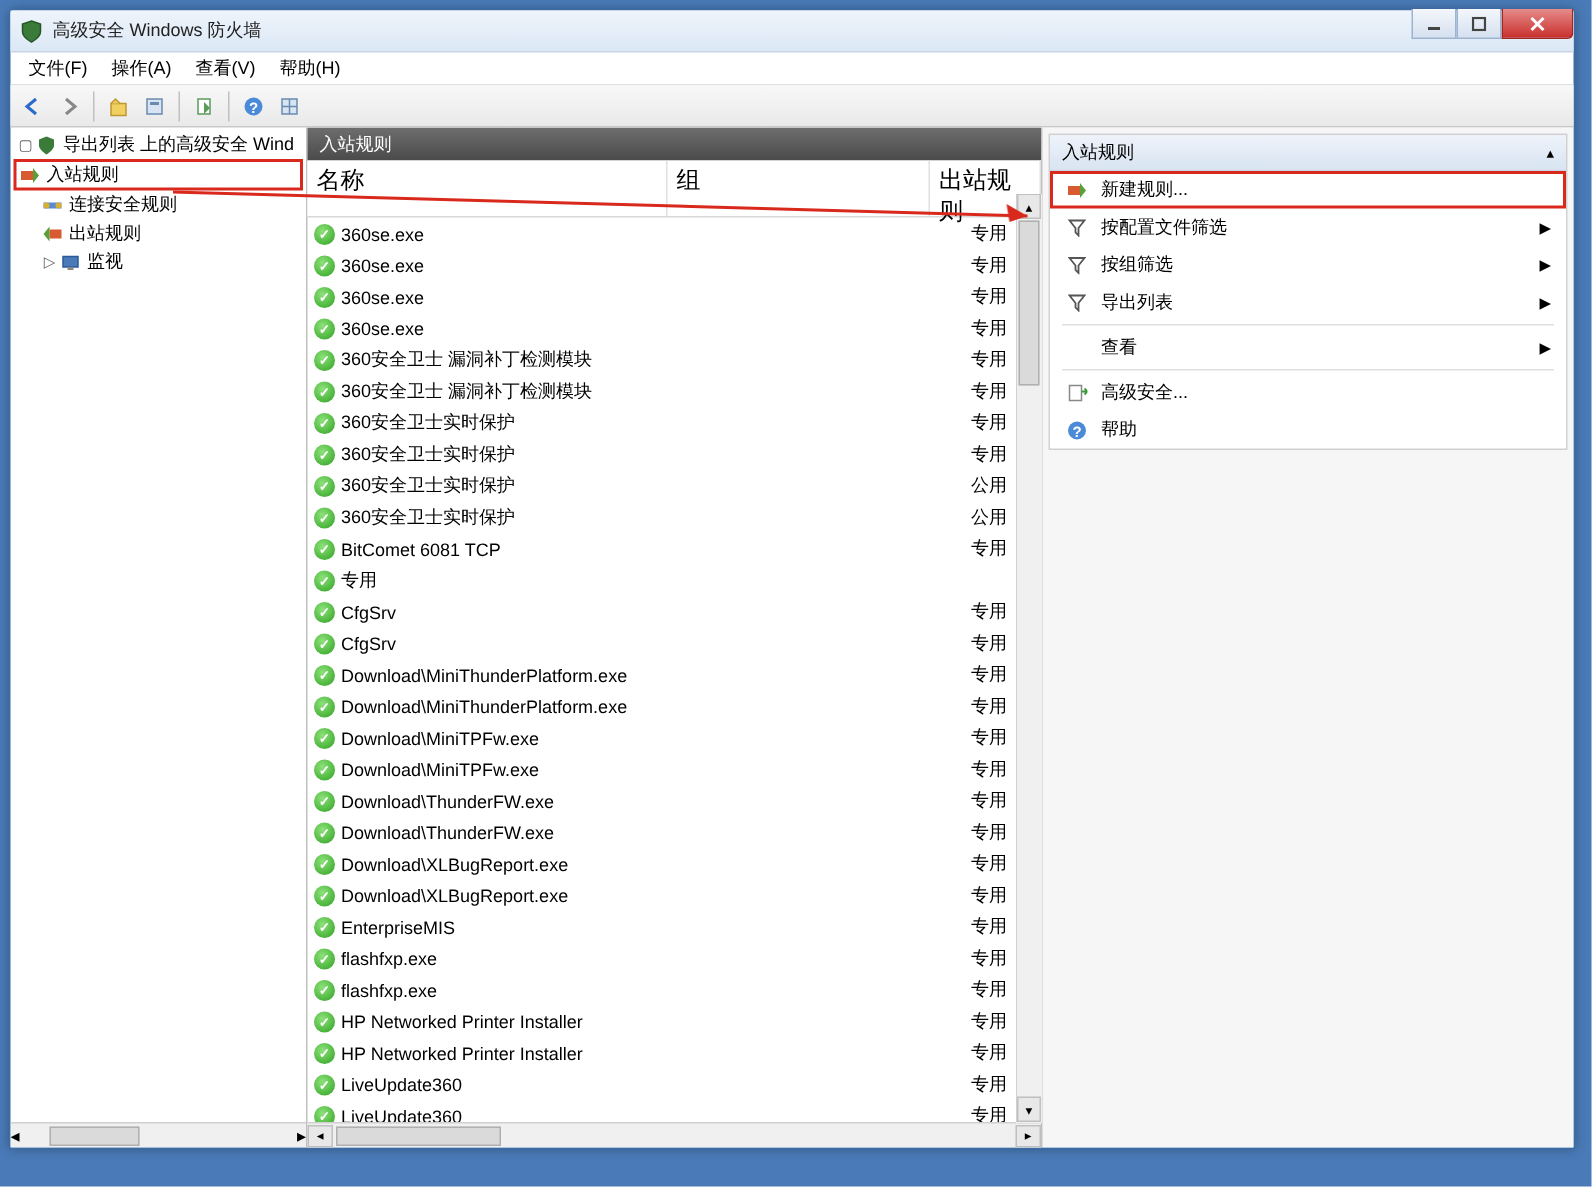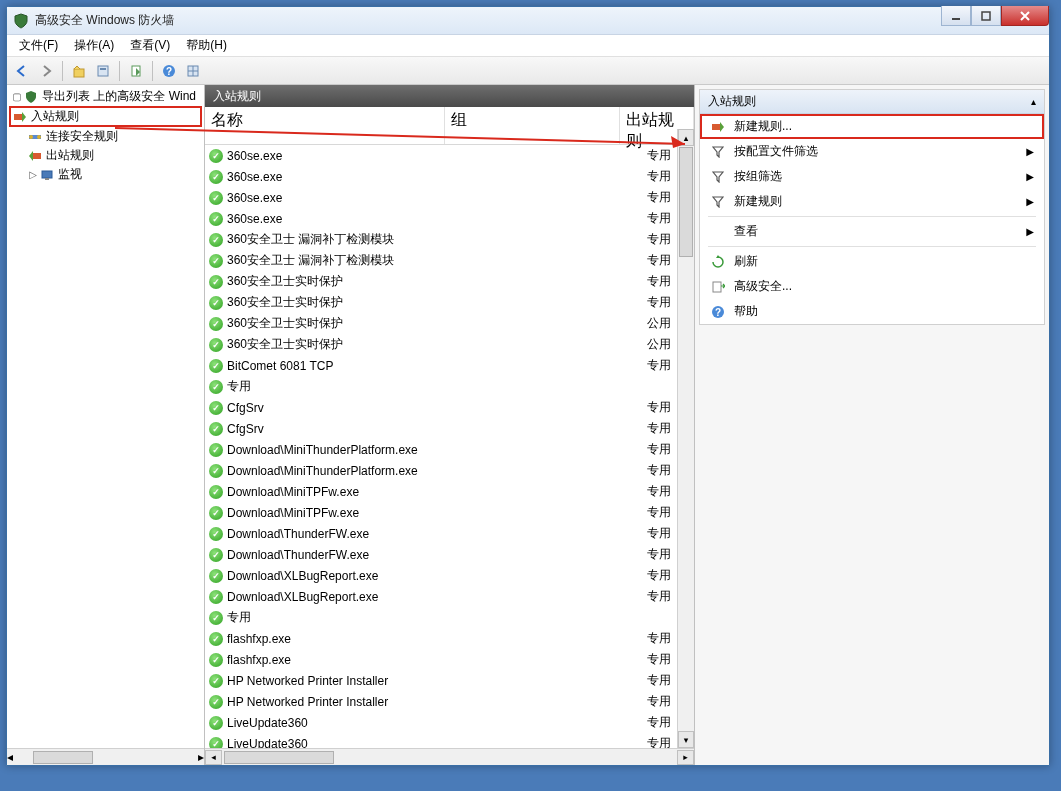--- a/index.html
+++ b/index.html
@@ -306,20 +306,21 @@
             <span class="rname">Download\XLBugReport.exe</span>
             <span class="rprof">专用</span>
           </div>
           <div class="rule-row">
             <span class="ok"></span>
             <span class="rname">Download\XLBugReport.exe</span>
             <span class="rprof">专用</span>
           </div>
           <div class="rule-row">
             <span class="ok"></span>
+            <span class="rname">EnterpriseMIS</span>
             <span class="rprof">专用</span>
           </div>
           <div class="rule-row">
             <span class="ok"></span>
             <span class="rname">flashfxp.exe</span>
             <span class="rprof">专用</span>
           </div>
           <div class="rule-row">
             <span class="ok"></span>
             <span class="rname">flashfxp.exe</span>
@@ -393,39 +394,30 @@
               </span>
             <span>按组筛选</span>
             <span class="arr-r">▶</span>
           </div>
           <div class="action-item">
             <span class="aicon">
                 <svg width="12" height="12">
                   <path d="M1 1 L11 1 L7 6 L7 11 L5 9 L5 6 Z" fill="none" stroke="#555" stroke-width="1.2"></path>
                 </svg>
               </span>
-            <span>新建规则</span>
+            <span>导出列表</span>
             <span class="arr-r">▶</span>
           </div>
           <div style="border-top:1px solid #e0e0e0;margin:2px 8px;"></div>
           <div class="action-item">
             <span class="aicon"></span>
             <span>查看</span>
             <span class="arr-r">▶</span>
           </div>
           <div style="border-top:1px solid #e0e0e0;margin:2px 8px;"></div>
-          <div class="action-item">
-            <span class="aicon">
-                <svg width="14" height="14">
-                  <path d="M7 2 A5 5 0 1 1 2 7" fill="none" stroke="#3a9a3a" stroke-width="1.5"></path>
-                  <path d="M7 0 L9 3 L5 3 Z" fill="#3a9a3a"></path>
-                </svg>
-              </span>
-            <span>刷新</span>
-          </div>
           <div class="action-item">
             <span class="aicon">
                 <svg width="14" height="14">
                   <rect x="2" y="2" width="8" height="10" fill="#fff" stroke="#888"></rect>
                   <path d="M10 6 L14 6 L12 4 M14 6 L12 8" fill="none" stroke="#3a9a3a" stroke-width="1.2"></path>
                 </svg>
               </span>
             <span>高级安全...</span>
           </div>
           <div class="action-item">

